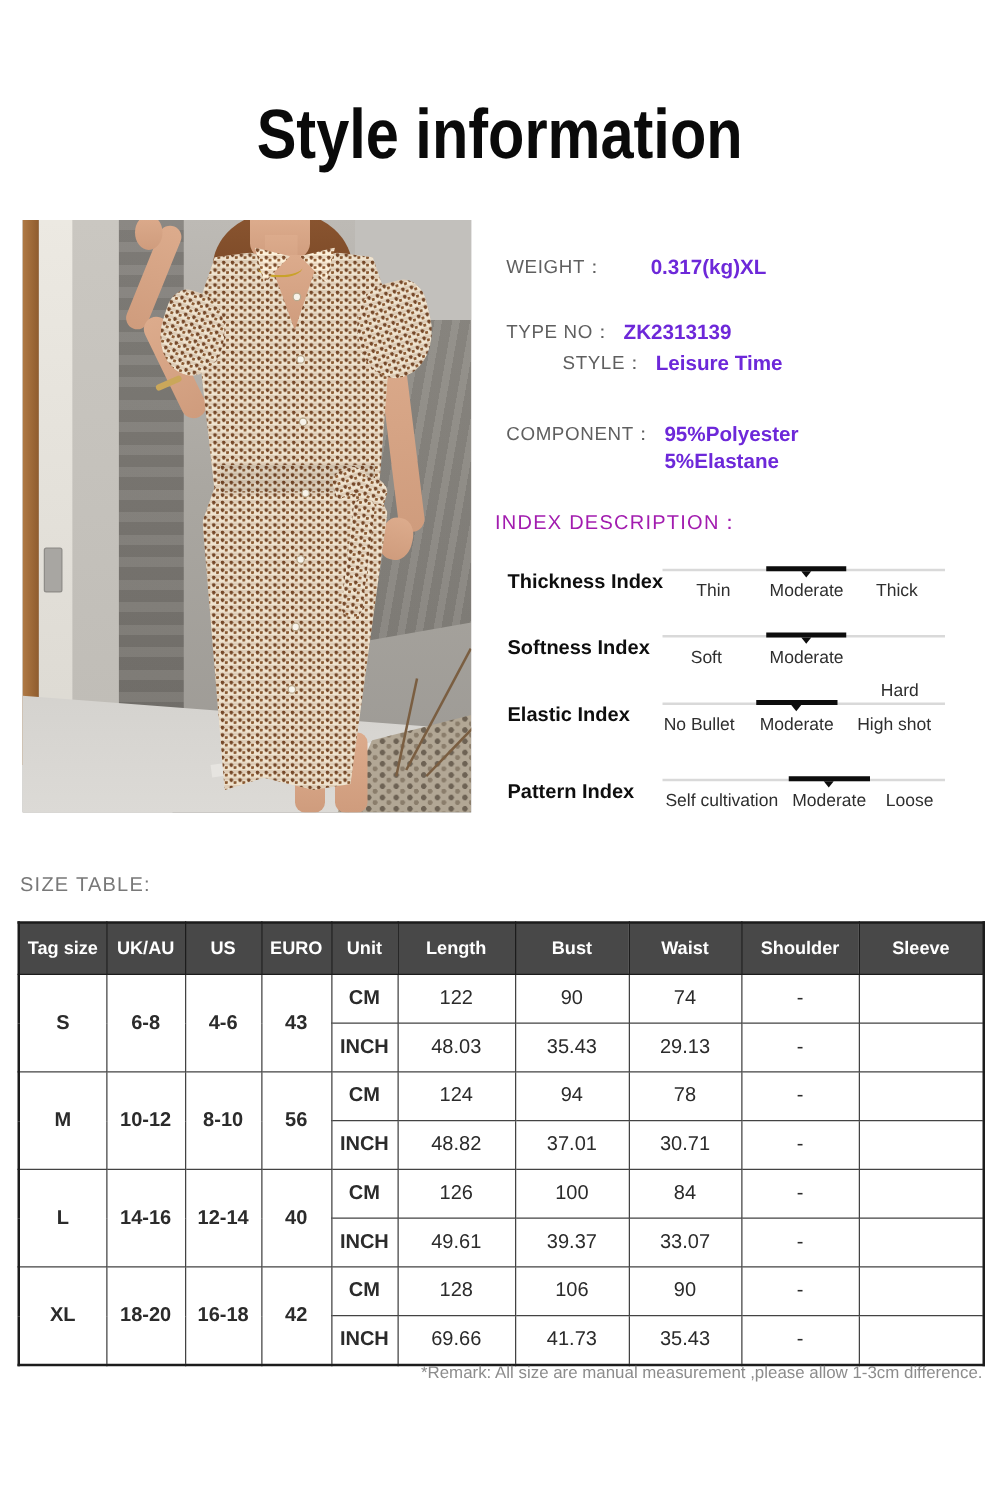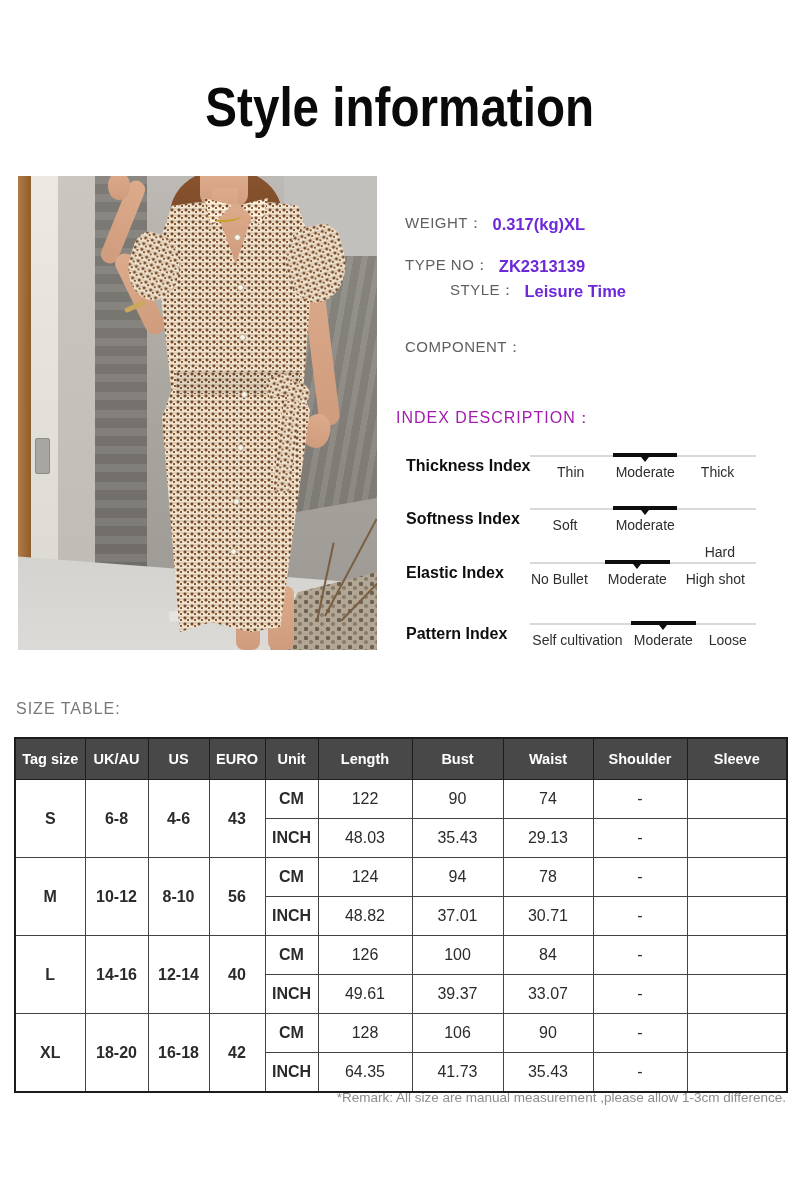--- a/index.html
+++ b/index.html
@@ -174,34 +174,38 @@
   <div class="necklace"></div>
   <div class="btn" style="left:216px;top:58px;"></div>
   <div class="btn" style="left:219px;top:108px;"></div>
   <div class="btn" style="left:221px;top:158px;"></div>
   <div class="btn" style="left:223px;top:215px;"></div>
   <div class="btn" style="left:219px;top:268px;"></div>
   <div class="btn" style="left:215px;top:322px;"></div>
   <div class="btn" style="left:212px;top:372px;"></div>
 </div>
 
-<div class="detail-row" style="top:214px;">
+<div class="detail-row" style="top:204px;gap:28px;">
   <span class="d-label">WEIGHT：</span>
   <span class="d-value">0.317(kg)XL</span>
 </div>
 <div class="detail-row" style="top:256px;">
   <span class="d-label">TYPE NO：</span>
   <span class="d-value">ZK2313139</span>
 </div>
 <div class="detail-row" style="top:281px;margin-left:45px;">
   <span class="d-label">STYLE：</span>
   <span class="d-value">Leisure Time</span>
 </div>
 <div class="detail-row" style="top:338px;">
   <span class="d-label">COMPONENT：</span>
+  <span class="d-value">
+    <span style="display:block;">95%Polyester</span>
+    <span style="display:block;">5%Elastane</span>
+  </span>
 </div>
 
 <div class="section-heading" style="top:408px;">INDEX DESCRIPTION：</div>
 
 <div class="idx-row r0" style="top:444px;">
   <span class="idx-name">Thickness Index</span>
   <div class="idx-slider">
     <div class="idx-track"></div>
     <div class="idx-bar" style="left: 36.75%; width: 28.5%;">
       <div class="idx-tri"></div>
@@ -352,21 +356,21 @@
       <td class="rangecell" rowspan="2">42</td>
       <td class="unitcell">CM</td>
       <td>128</td>
       <td>106</td>
       <td>90</td>
       <td class="dashcell">-</td>
       <td></td>
     </tr>
     <tr>
       <td class="unitcell">INCH</td>
-      <td>64.35</td>
+      <td>69.66</td>
       <td>41.73</td>
       <td>35.43</td>
       <td class="dashcell">-</td>
       <td></td>
     </tr>
   </tbody>
 </table>
 
 <div class="remark">*Remark: All size are manual measurement ,please allow 1-3cm difference.</div>
 

